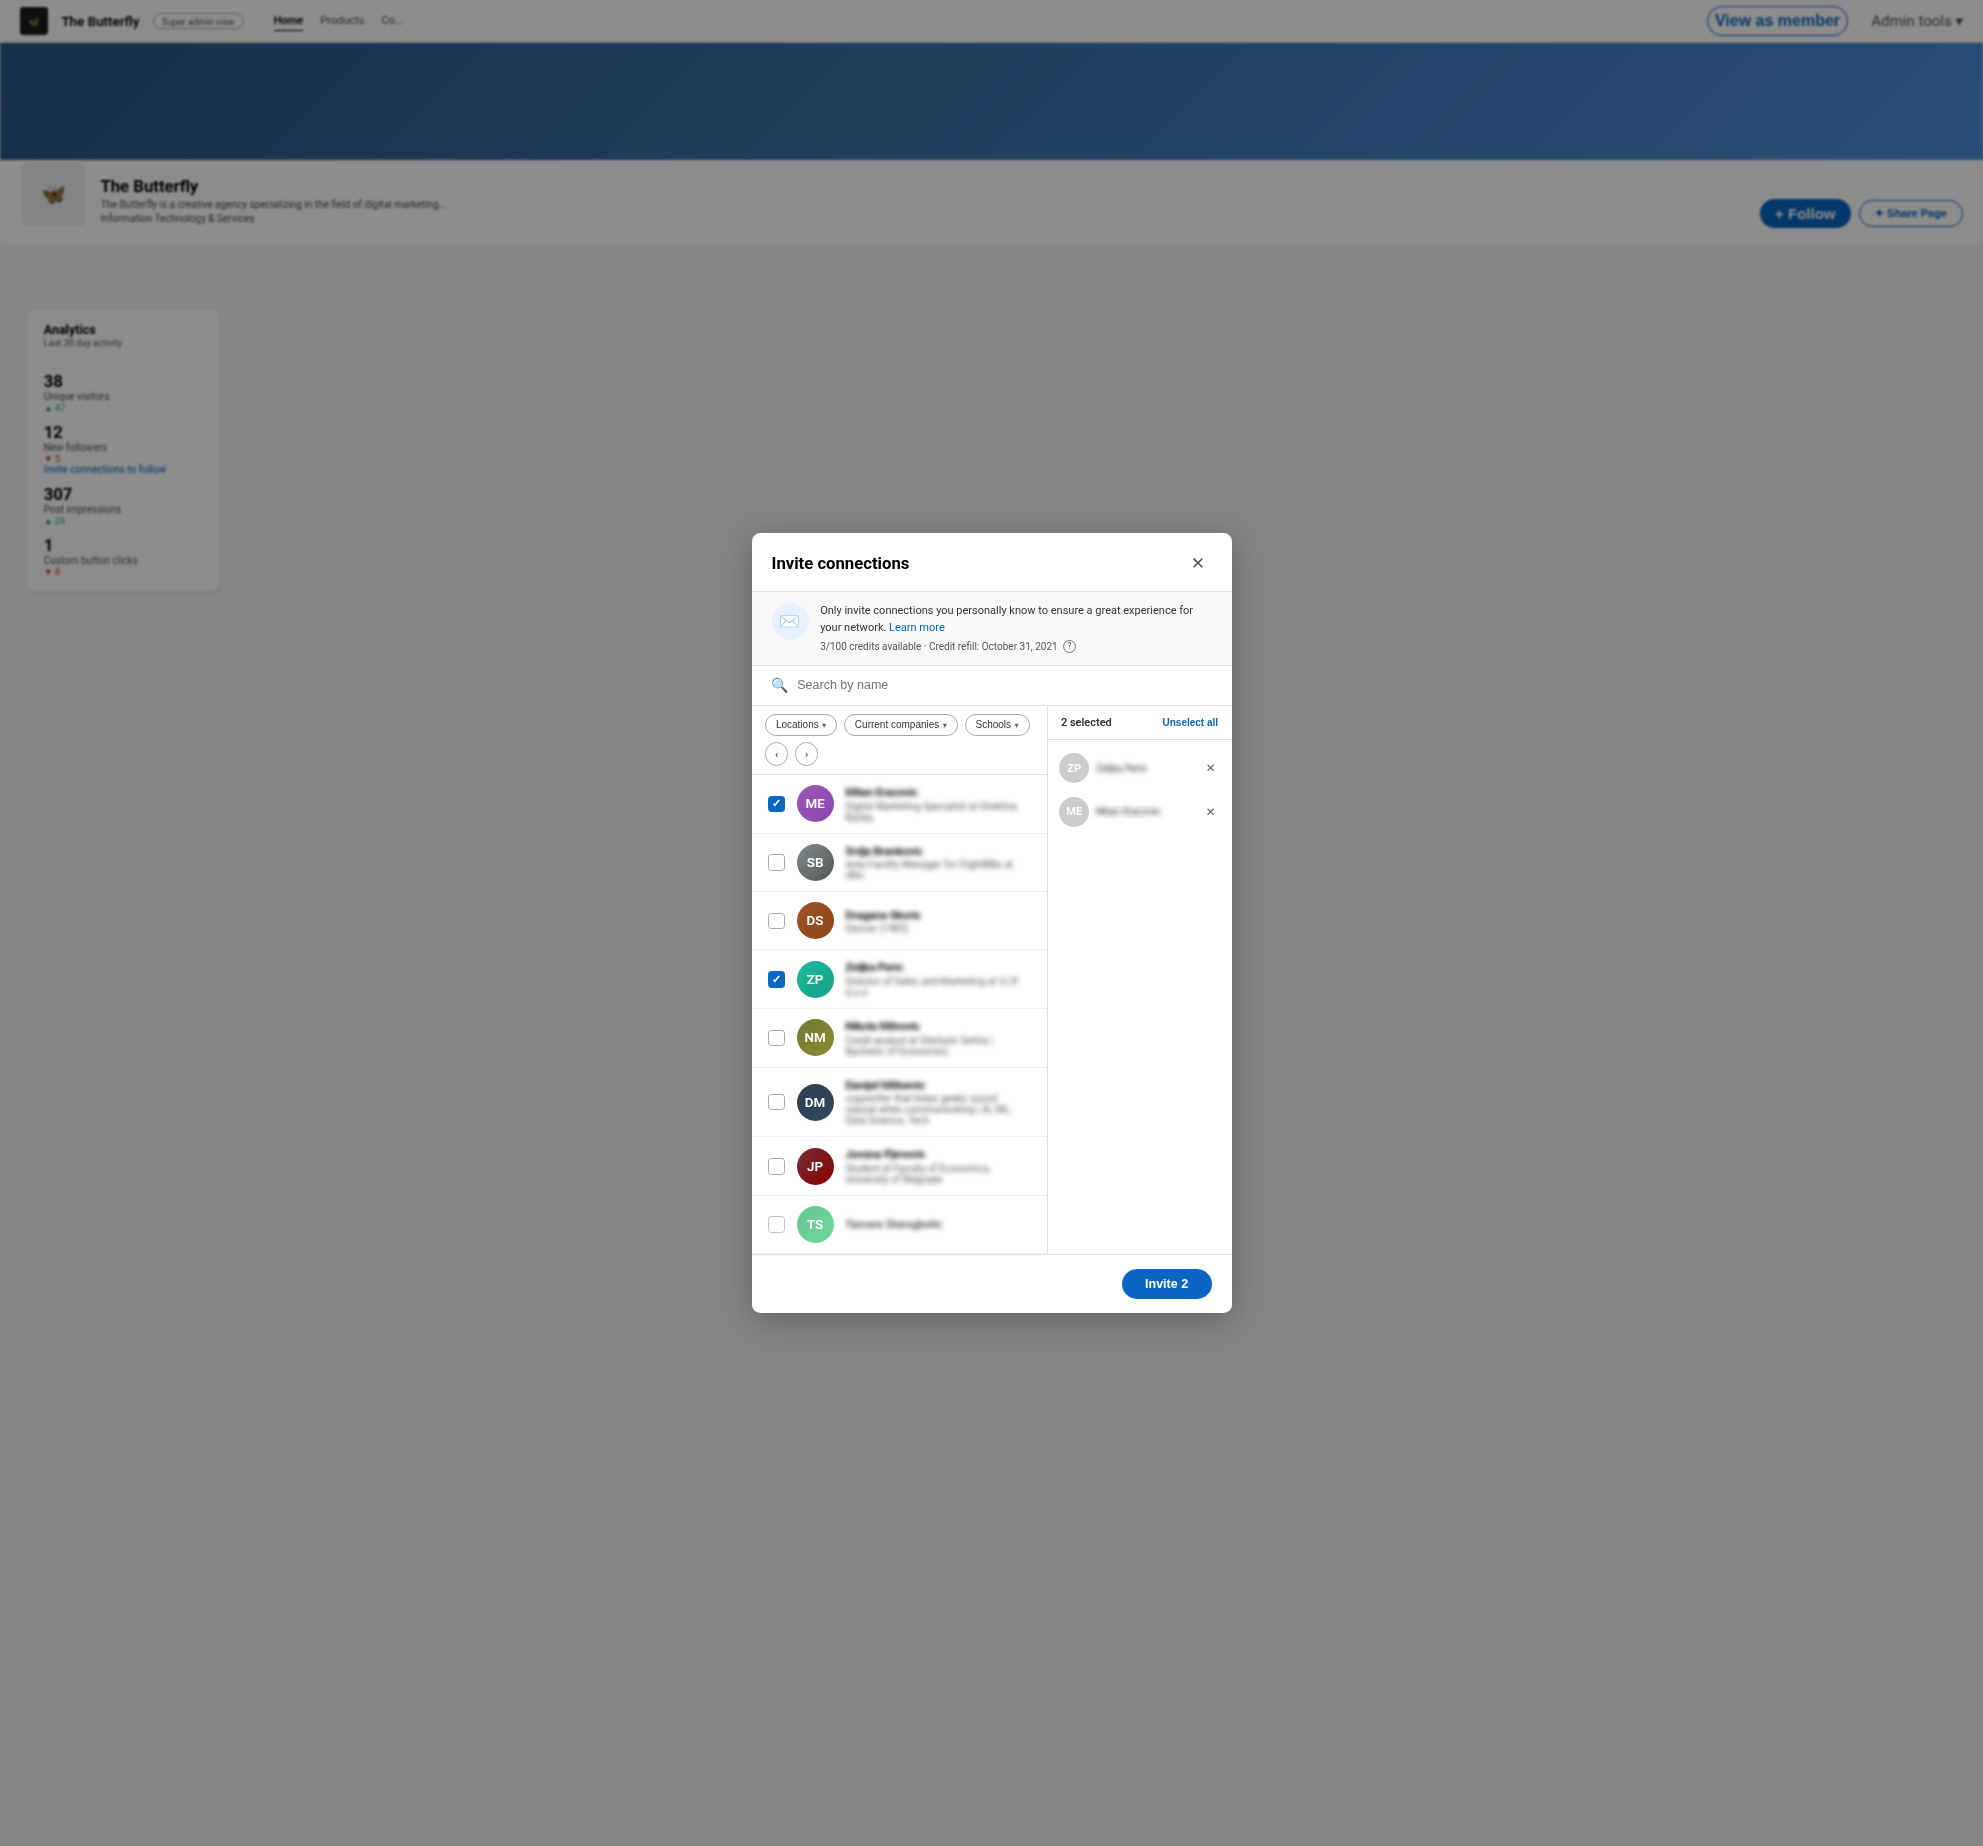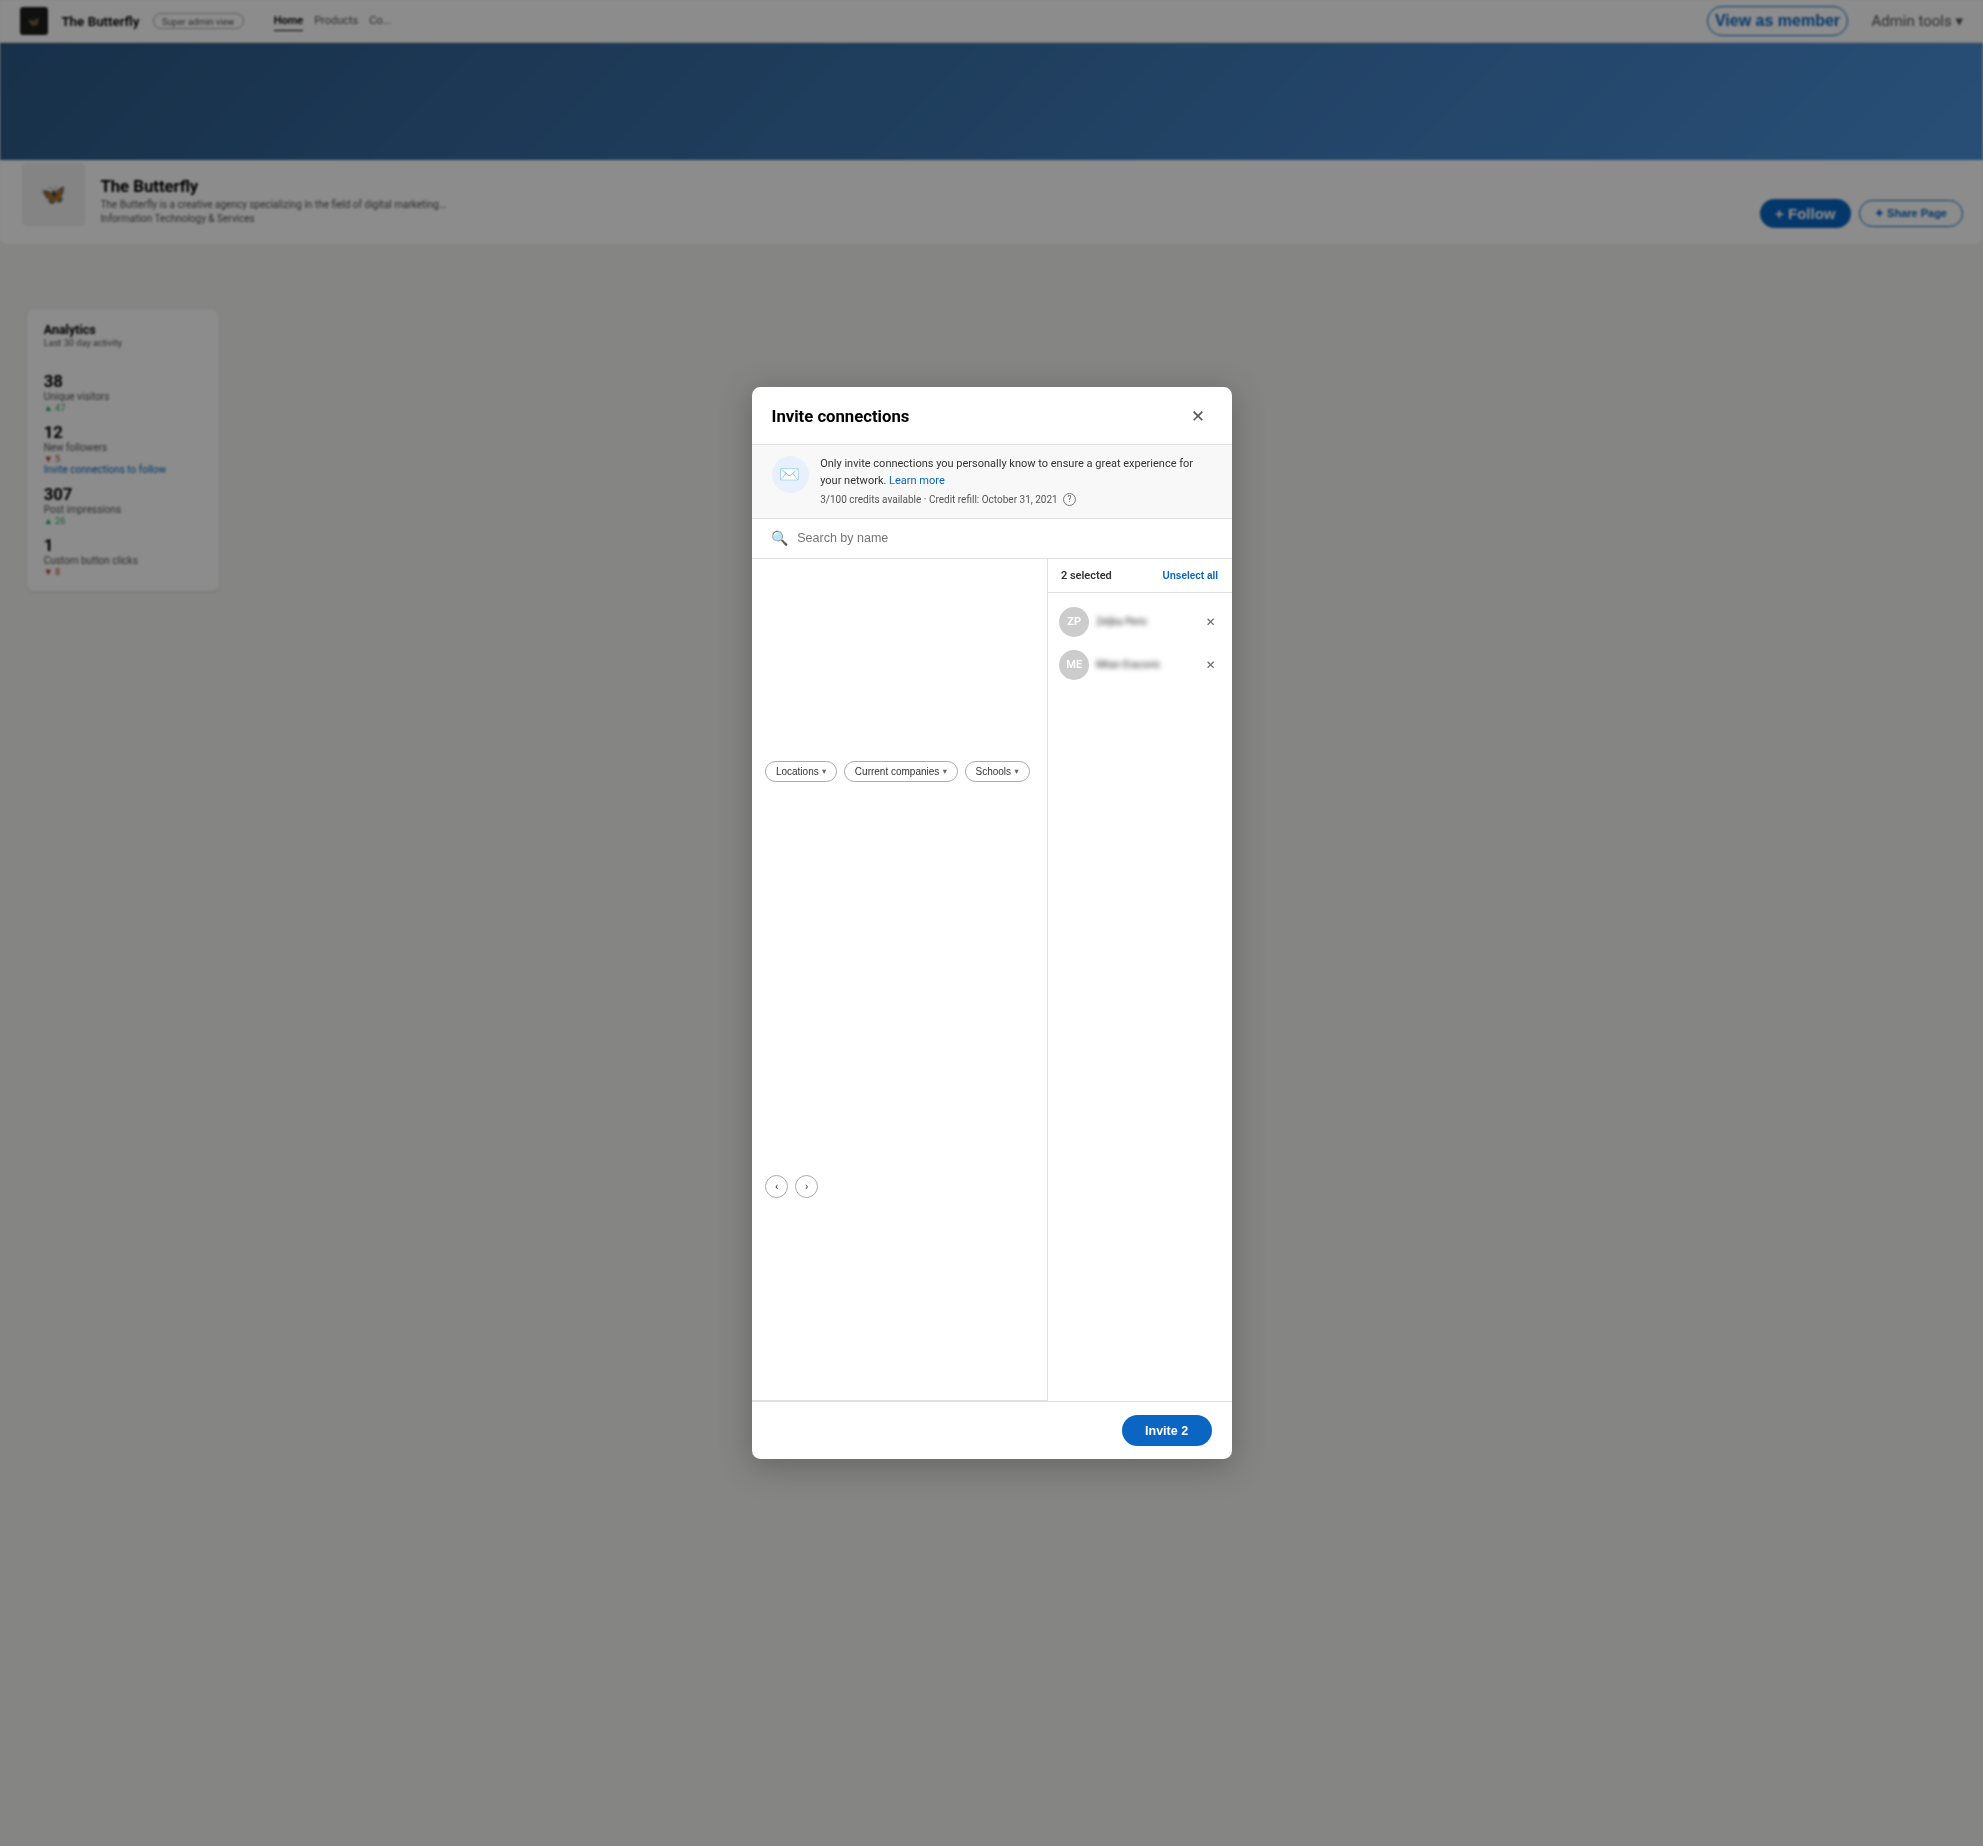--- a/index.html
+++ b/index.html
@@ -41,21 +41,21 @@
       font-size: 13.4px; font-weight: 600; color: #000;
     }
     .bg-admin-badge {
       border: 0.8px solid #aaa;
       border-radius: 10px;
       padding: 1.7px 8.3px;
       font-size: 9.2px;
       color: #555;
     }
     .bg-nav {
-      display: flex; gap: 11px; margin-left: 16.7px;
+      display: flex; gap: 17px; margin-left: 16.7px;
     }
     .bg-nav-item {
       font-size: 11px; color: #555; padding: 3.3px 0;
     }
     .bg-nav-item.active {
       color: #000; font-weight: 600;
       border-bottom: 1.7px solid #000;
     }
     .bg-view-btn {
       margin-left: auto;
@@ -225,21 +225,21 @@
     .modal-body-row {
       display: flex;
       flex: 1;
       overflow: hidden;
     }
 
     
     .modal-left {
       flex: 1;
       display: flex;
-      flex-direction: row;
+      flex-direction: column;
       overflow: hidden;
       border-right: 0.8px solid #e0e0e0;
     }
 
     .filter-bar {
       padding: 8.3px 13.4px;
       border-bottom: 0.8px solid #e0e0e0;
       display: flex;
       gap: 6.7px;
       align-items: center;

